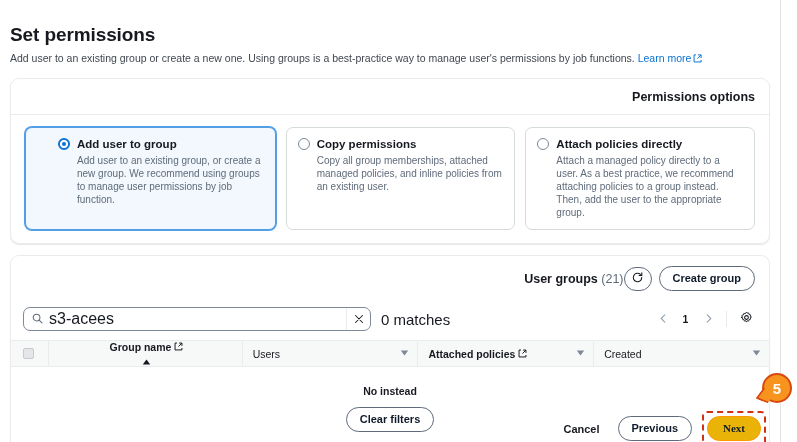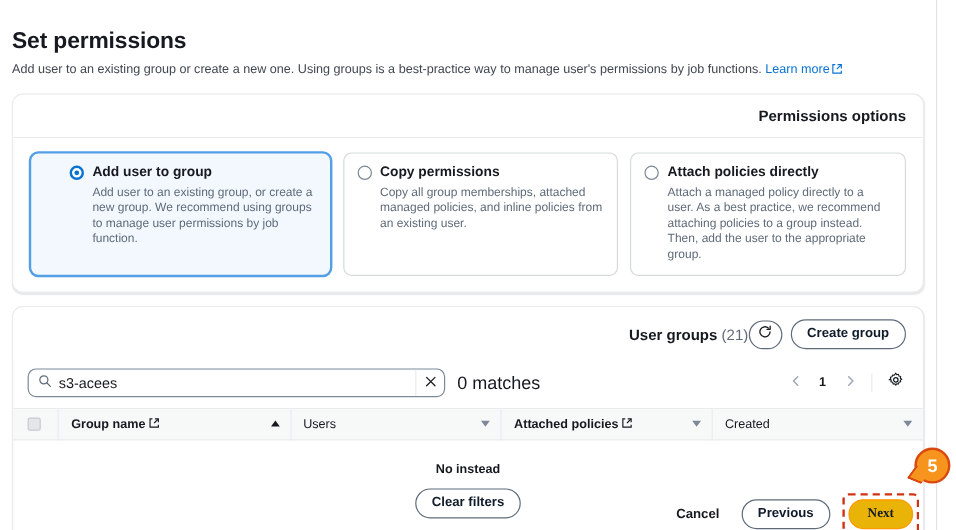--- a/index.html
+++ b/index.html
@@ -194,21 +194,21 @@
     align-items: center;
     width: 348px;
     height: 24px;
     border: 1px solid #7d8998;
     border-radius: 7px;
     background: #ffffff;
     padding: 0 0 0 8px;
     gap: 6px;
   }
   .search-value {
-    font-size: 12px;
+    font-size: 16px;
     color: #16191f;
     flex: 1 1 auto;
     line-height: 14px;
     overflow: hidden;
     white-space: nowrap;
   }
   .clear-x {
     width: 24px; height: 22px;
     display: flex; align-items: center; justify-content: center;
     border-left: 1px solid #e9ebed;
@@ -281,21 +281,21 @@
     font-size: 10.5px;
     font-weight: 700;
     color: #16191f;
     border-left: 1px solid #e9ebed;
     padding: 0 8px 0 10px;
     height: 26px;
     cursor: pointer;
     white-space: nowrap;
   }
   .th span.lbl { display: inline-flex; align-items: center; gap: 3px; }
-  .th-group   { width: 198px; }
+  .th-group   { width: 198px; flex-direction: column; }
   .th-users   { width: 180px; font-weight: 400; }
   .th-policies{ width: 180px; }
   .th-created { width: 180px; font-weight: 400; }
   .sort-caret { color: #16191f; font-size: 8px; line-height: 8px; }
   .sort-caret.dim { color: #5f6b7a; }
 
   .empty-state {
     text-align: center;
     padding: 18px 0 18px 0;
   }

